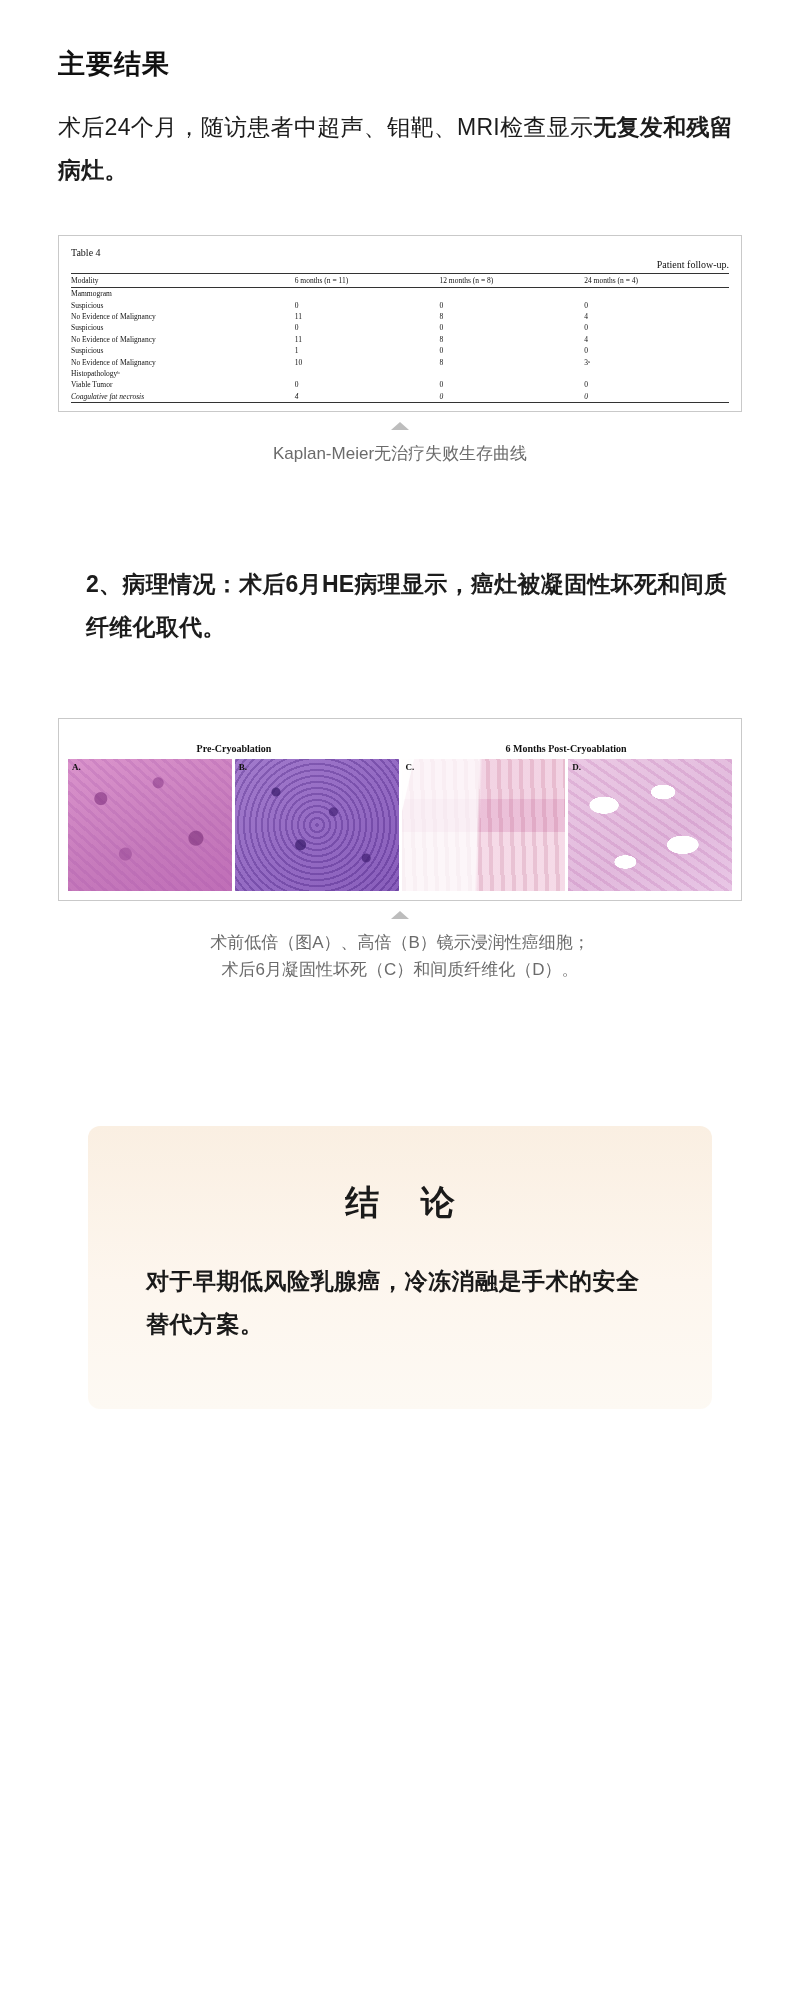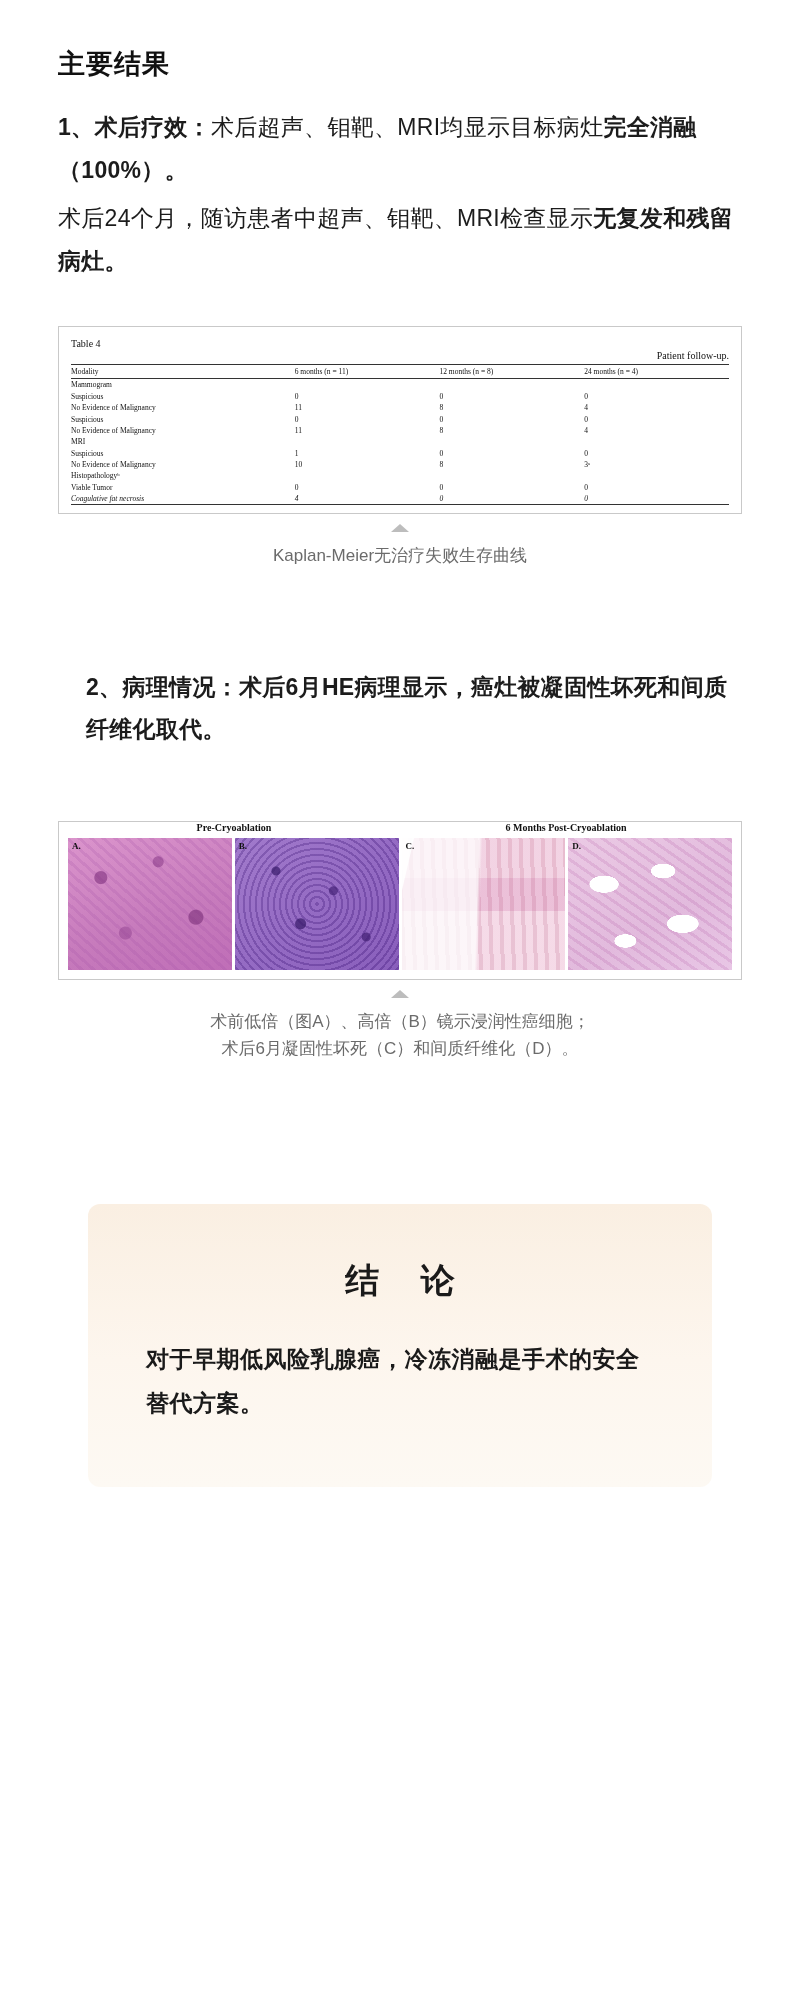--- a/index.html
+++ b/index.html
@@ -116,21 +116,21 @@
     font-size: 17px;
     color: #6b6b6b;
     line-height: 1.6;
     margin-top: 10px;
   }
 
   
   .histo-box {
     border: 1px solid #c9c9c9;
     background: #fff;
-    padding: 0 9px 9px 9px;
+    padding: 24px 9px 9px 9px;
   }
   .histo-labels {
     display: flex;
     font-family: "Liberation Serif", serif;
     font-size: 10px;
     font-weight: bold;
     color: #111;
     padding-bottom: 5px;
   }
   .histo-labels .hl {
@@ -219,23 +219,20 @@
 </style>
 </head>
 <body>
 
 <div class="page">
 
   <div class="content">
 
     <h1 class="section-title">主要结果</h1>
 
-    <p class="para">
-      <b>1、术后疗效：</b><span>术后超声、钼靶、MRI均显示目标病灶</span><b>完全消融（100%）。</b>
-    </p>
 
     <p class="para">
       <span>术后24个月，随访患者中超声、钼靶、MRI检查显示</span><b>无复发和残留病灶。</b>
     </p>
 
     <div class="gap-lg"></div>
 
     <div class="figure-box">
       <div class="tbl-title">Table 4</div>
       <div class="tbl-sub">Patient follow-up.</div>
@@ -271,26 +268,20 @@
             <td class="sub1">Suspicious</td>
             <td>0</td>
             <td>0</td>
             <td>0</td>
           </tr>
           <tr>
             <td class="sub1">No Evidence of Malignancy</td>
             <td>11</td>
             <td>8</td>
             <td>4</td>
-          </tr>
-          <tr>
-            <td class="grp">MRI</td>
-            <td></td>
-            <td></td>
-            <td></td>
           </tr>
           <tr>
             <td class="sub1">Suspicious</td>
             <td>1</td>
             <td>0</td>
             <td>0</td>
           </tr>
           <tr>
             <td class="sub1">No Evidence of Malignancy</td>
             <td>10</td>

